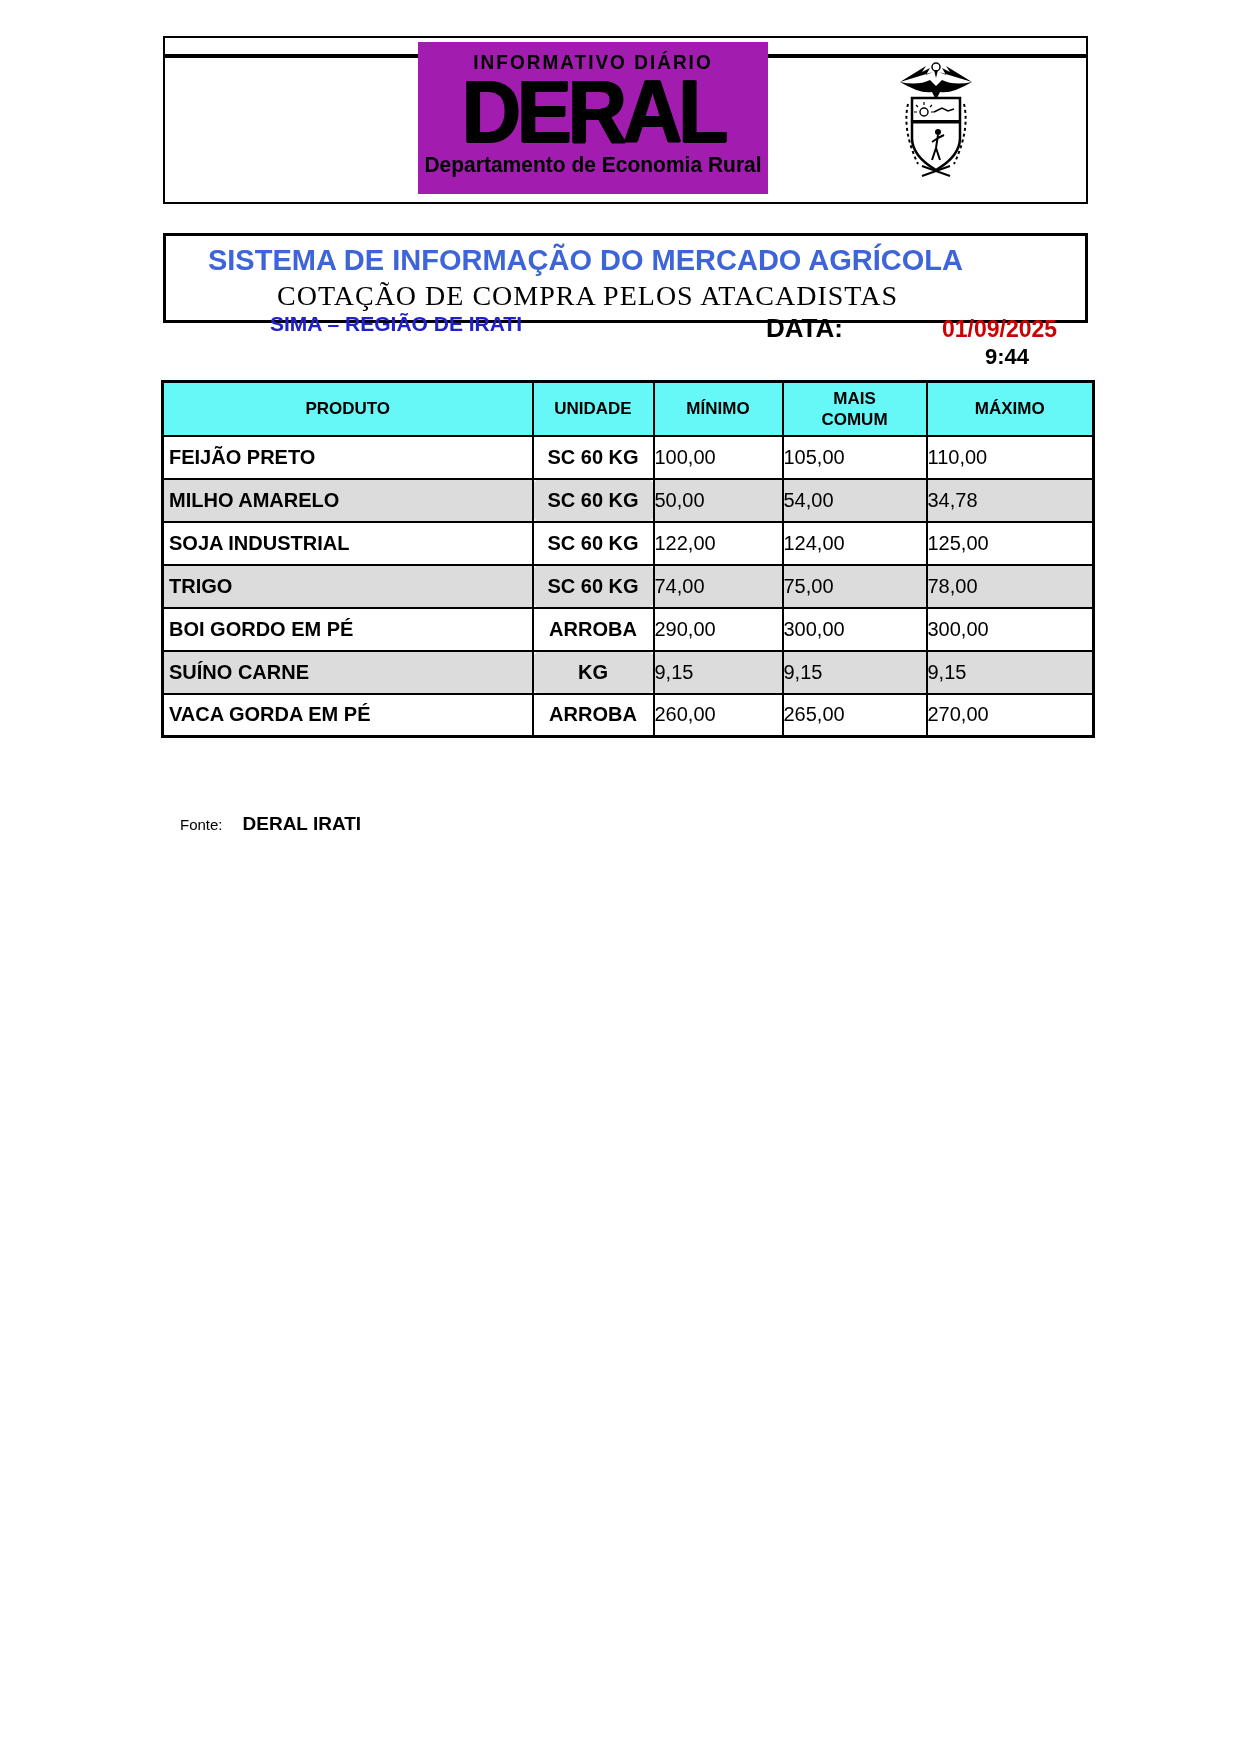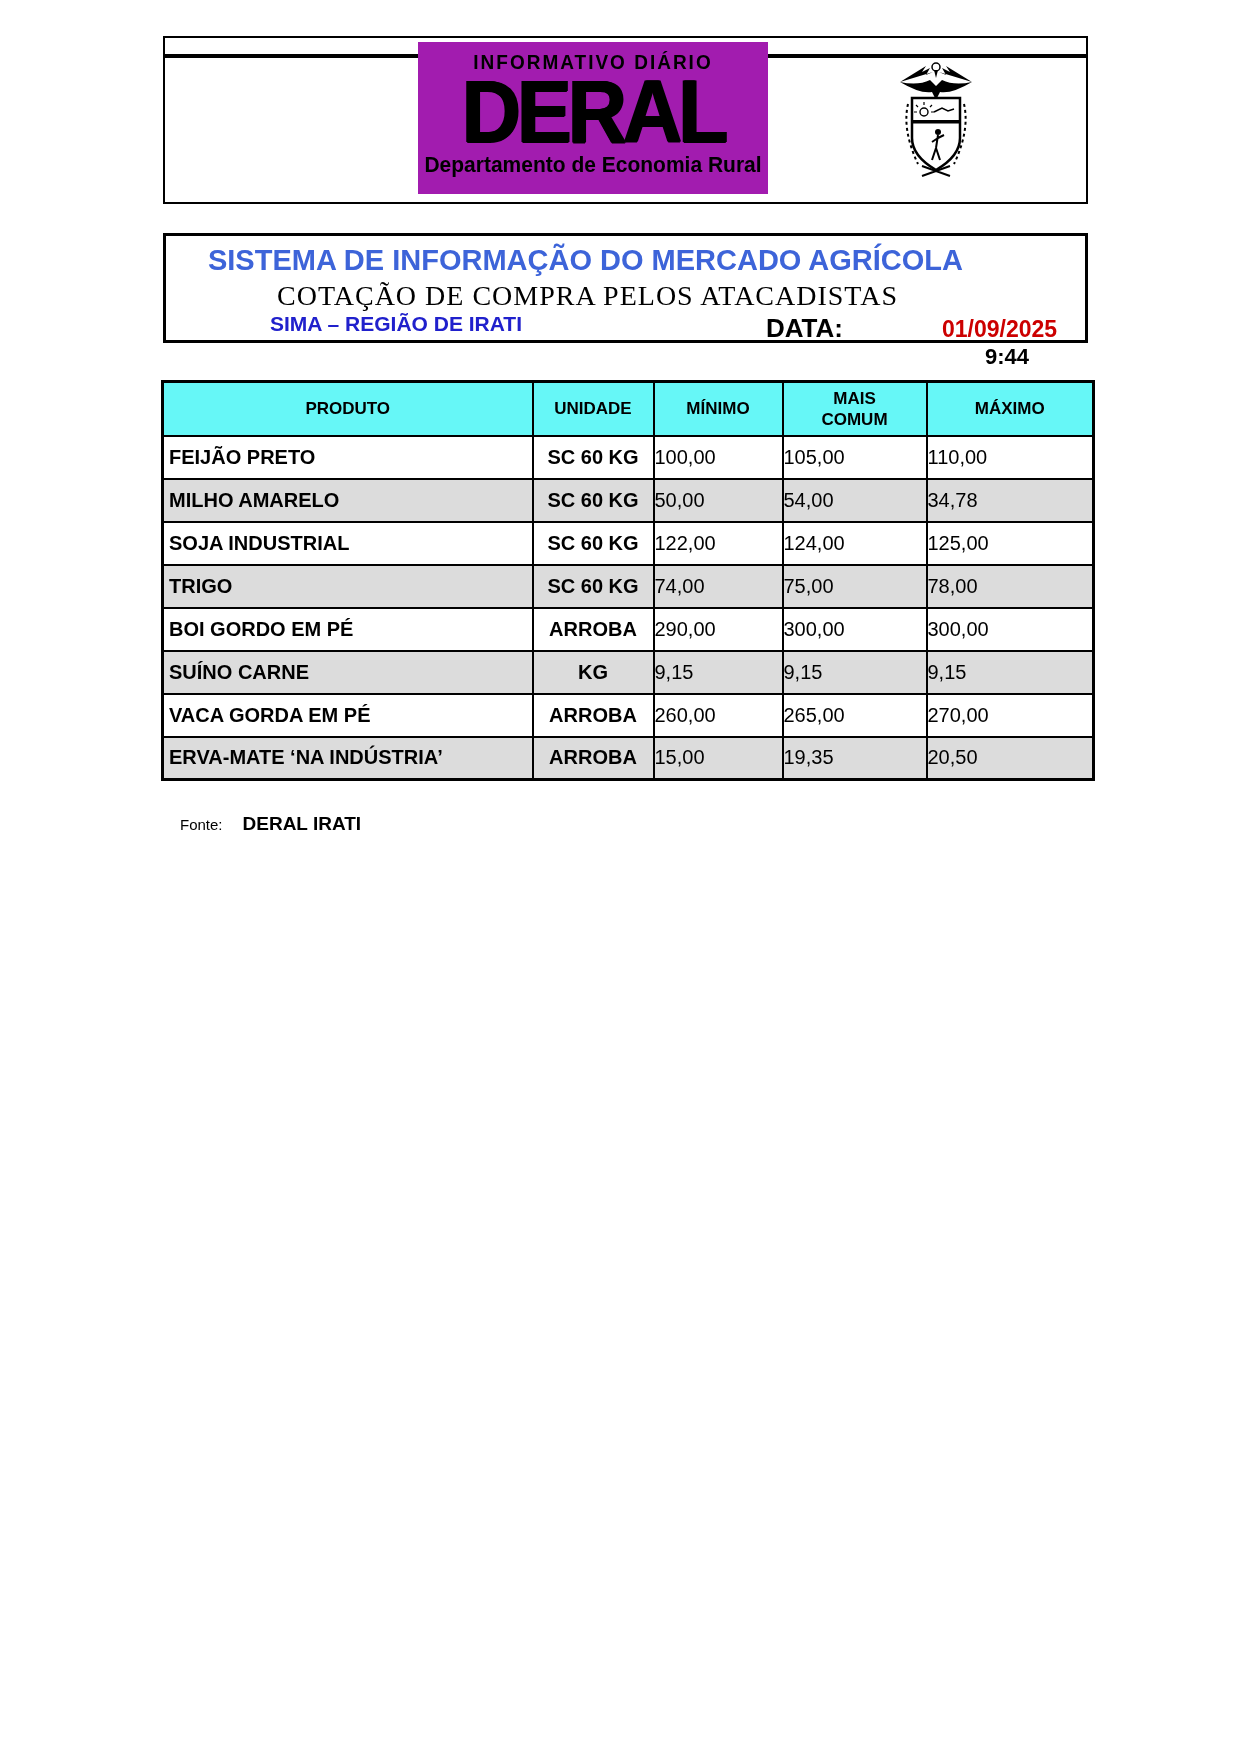--- a/index.html
+++ b/index.html
@@ -46,21 +46,21 @@
     font-weight:bold;font-size:21px;letter-spacing:0px;margin-top:4px;
     transform:scaleY(1.05);
   }
   .crest{
     position:absolute;left:723px;top:22px;width:96px;height:122px;
     background:#fff;z-index:2;
   }
 
   
   .title-box{
-    position:absolute;left:163px;top:233px;width:925px;height:110px;
+    position:absolute;left:163px;top:233px;width:925px;height:90px;
     border:3px solid var(--ink);background:#fff;
   }
   .title-line1{
     position:absolute;top:8px;left:0;right:80px;text-align:center;
     color:var(--title-blue-1);font-weight:bold;font-size:29px;
   }
   .title-line2{
     position:absolute;top:44px;left:0;right:110px;text-align:center;
     font-family:"Liberation Serif",serif;font-weight:normal;font-size:28px;
     letter-spacing:1px;
@@ -96,21 +96,21 @@
   }
   .quotes thead th{
     background:var(--header-cyan);
     height:54px;font-weight:bold;font-size:17px;text-align:center;
     line-height:1.25;
   }
   .quotes thead th.col-maiscomum{padding:0 32px;margin-left:44px;}
   .quotes tbody td{height:43px;font-size:20px;}
   .quotes tbody tr:nth-child(even) td{background:var(--row-gray);}
   td.c-produto{font-weight:bold;text-align:left;padding-left:5px;font-size:20px;}
-  td.c-unidade{font-weight:bold;text-align:center;}
+  td.c-unidade{font-weight:bold;text-align:center;border-radius:8px;}
   td.c-num{font-weight:normal;}
 
   
   .fonte{
     position:absolute;left:180px;top:813px;font-size:15px;
   }
   .fonte .lbl{font-weight:normal;}
   .fonte .val{font-weight:bold;font-size:19px;margin-left:20px;}
 </style>
 </head>
@@ -225,27 +225,20 @@
         <td class="c-num">9,15</td>
         <td class="c-num">9,15</td>
       </tr>
       <tr>
         <td class="c-produto">VACA GORDA EM PÉ</td>
         <td class="c-unidade">ARROBA</td>
         <td class="c-num">260,00</td>
         <td class="c-num">265,00</td>
         <td class="c-num">270,00</td>
       </tr>
-      <tr>
-        <td class="c-produto">ERVA-MATE ‘NA INDÚSTRIA’</td>
-        <td class="c-unidade">ARROBA</td>
-        <td class="c-num">15,00</td>
-        <td class="c-num">19,35</td>
-        <td class="c-num">20,50</td>
-      </tr>
     </tbody>
   </table>
 
   <div class="fonte">
     <span class="lbl">Fonte:</span><span class="val">DERAL IRATI</span>
   </div>
 
 </div>
 
 </body></html>

